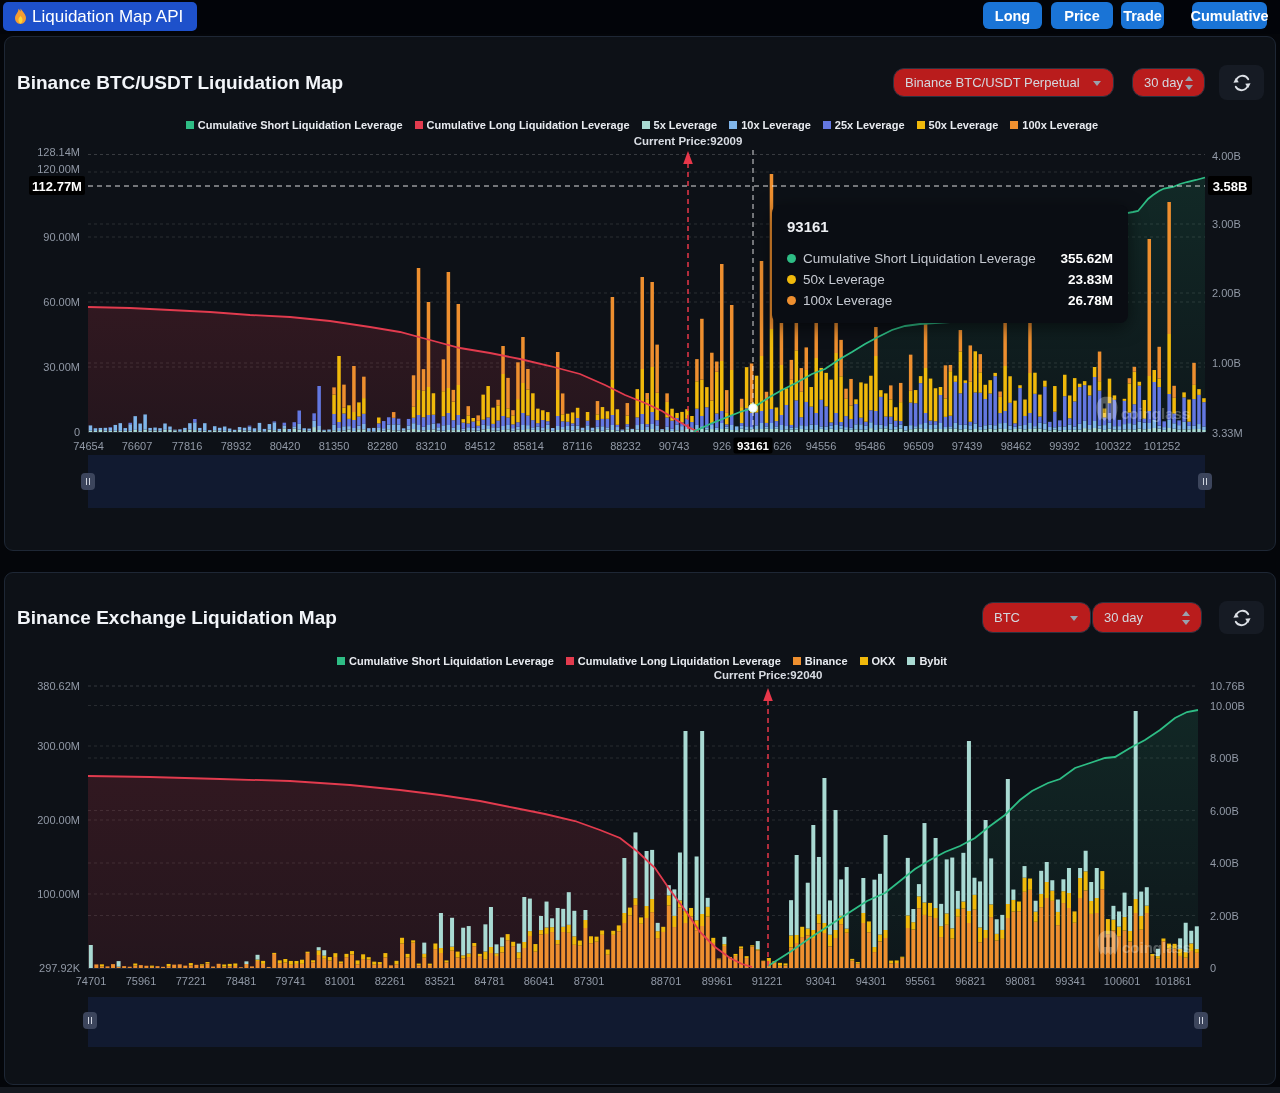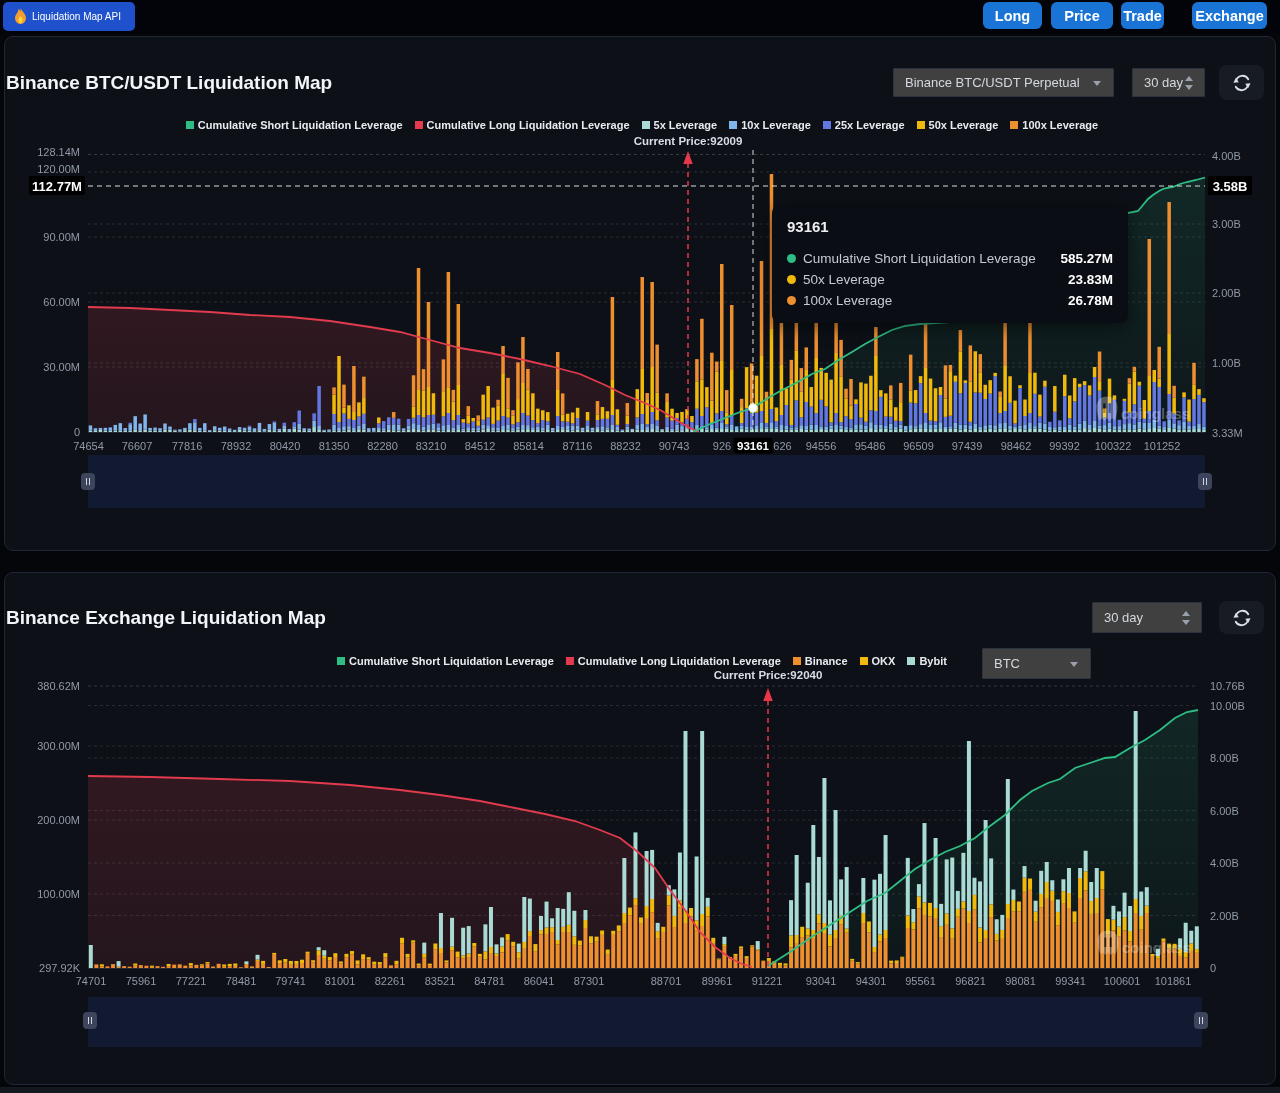--- a/index.html
+++ b/index.html
@@ -1,31 +1,31 @@
 <!DOCTYPE html>
 <html><head><meta charset="utf-8"><style>
 * { margin:0; padding:0; box-sizing:border-box; }
 html,body { width:1280px; height:1093px; background:#04060a; font-family:"Liberation Sans",sans-serif; overflow:hidden; }
 .topbar { position:absolute; left:0; top:0; width:1280px; height:34px; background:#020409; }
 .apibtn { position:absolute; left:3px; top:2px; height:29px; background:#1e51cb; border-radius:5px;
-  color:#fff; font-size:10px; display:flex; align-items:center; padding:0 14px 0 10px; font-weight:400; }
+  color:#fff; font-size:17px; display:flex; align-items:center; padding:0 14px 0 10px; font-weight:400; }
 .navbtn { position:absolute; top:2px; height:27px; background:#1a74d6; border-radius:6px; color:#fff;
   font-size:14.5px; font-weight:700; display:flex; align-items:center; justify-content:center; }
 .panel { position:absolute; left:4px; width:1272px; background:#0d1117; border:1px solid #1e2735; border-radius:9px; }
-.title { position:absolute; left:6px; font-size:19px; font-weight:700; color:#f2f5f9; }
+.title { position:absolute; left:17px; font-size:19px; font-weight:700; color:#f2f5f9; }
 .chart { position:absolute; }
 .ax { font-size:11px; fill:#9199a6; font-family:"Liberation Sans",sans-serif; }
 .cp { font-size:11.5px; fill:#d8dce3; font-weight:700; font-family:"Liberation Sans",sans-serif; }
 .hl { font-size:13px; font-weight:700; fill:#ffffff; font-family:"Liberation Sans",sans-serif; }
 .hlx { font-size:11.5px; font-weight:700; fill:#ffffff; font-family:"Liberation Sans",sans-serif; }
 .wm { font-size:15px; font-weight:700; font-family:"Liberation Sans",sans-serif; }
 .legend { position:absolute; left:0; width:1272px; display:flex; justify-content:center; gap:12px; padding-left:12px; }
 .li { display:flex; align-items:center; font-size:11px; font-weight:700; color:#e8ebf0; white-space:nowrap; }
 .sq { width:8px; height:8px; display:inline-block; margin-right:4px; }
-.sel { position:absolute; background:#404040; border:1px solid #2b3240; border-radius:1px; color:#d4d8df;
+.sel { position:absolute; background:#b91c1c; border:1px solid #2b3240; border-radius:11px; color:#d4d8df;
   font-size:13px; display:flex; align-items:center; padding:0 24px 0 11px; white-space:nowrap; overflow:hidden; }
 .caret { position:absolute; right:12px; top:50%; margin-top:-2px; width:0; height:0;
   border-left:4.5px solid transparent; border-right:4.5px solid transparent; border-top:5px solid #9aa1ad; }
 .spin { position:absolute; right:10px; top:50%; margin-top:-7px; width:9px; height:14px; }
 .sup { position:absolute; top:0; left:0; width:0; height:0; border-left:4.5px solid transparent; border-right:4.5px solid transparent; border-bottom:5px solid #9aa1ad; }
 .sdn { position:absolute; bottom:0; left:0; width:0; height:0; border-left:4.5px solid transparent; border-right:4.5px solid transparent; border-top:5px solid #9aa1ad; }
 .refresh { position:absolute; background:#161b24; border-radius:8px; display:flex; align-items:center; justify-content:center; }
 .navg { position:absolute; background:#111a30; }
 .handle { position:absolute; width:14px; height:17px; background:#3c455c; border-radius:4px; }
 .handle:before, .handle:after { content:""; position:absolute; top:5px; width:1.4px; height:7px; background:#cfd4de; }
@@ -40,21 +40,21 @@
 </style></head>
 <body>
 <div class="topbar">
   <div class="apibtn"><svg width="15" height="17" viewBox="0 0 14 17" style="margin-right:4px">
         <path d="M7 0.5 C8.5 3 11.5 5 12.3 8.5 C13.2 12.5 10.5 16 7 16 C3.5 16 0.8 12.5 1.7 8.5 C2.2 6.3 3.6 5.2 4.4 3.4 C4.9 2.3 5 1.5 5 0.8 C5.8 1.4 6.6 2.4 6.8 3.6 C7.2 2.5 7.1 1.4 7 0.5 Z" fill="#f59d31"></path>
         <path d="M7 8 C8.2 9.4 9.3 10.6 9 12.6 C8.7 14.6 7.5 15.6 7 15.6 C6.5 15.6 5.3 14.6 5 12.6 C4.7 10.6 5.8 9.4 7 8 Z" fill="#fdd835"></path>
       </svg>Liquidation Map API</div>
   <div class="navbtn" style="left:983px;width:59px;">Long</div>
   <div class="navbtn" style="left:1051px;width:62px;">Price</div>
   <div class="navbtn" style="left:1121px;width:43px;">Trade</div>
-  <div class="navbtn" style="left:1192px;width:75px;">Exchange</div>
+  <div class="navbtn" style="left:1192px;width:75px;">Cumulative</div>
 </div>
 
 <div class="panel" style="top:36px; height:515px;"></div>
 <div class="panel" style="top:572px; height:513px;"></div>
 
 <svg class="chart" style="left:4px;top:36px;" width="1272" height="515" viewBox="4 36 1272 515">
 <defs>
 <linearGradient id="gr" x1="0" y1="0" x2="0" y2="1">
  <stop offset="0" stop-color="rgba(226,59,78,0.17)"></stop>
         <stop offset="1" stop-color="rgba(226,59,78,0.11)"></stop>
@@ -1558,38 +1558,38 @@
 <div class="handle" style="left:1198px;top:473px;"></div>
 
 <div class="title" style="top:607px;">Binance Exchange Liquidation Map</div>
 <div class="legend" style="top:655px;">
     <span class="li"><span class="sq" style="background:#2ebd85"></span>Cumulative Short Liquidation Leverage</span>
     <span class="li"><span class="sq" style="background:#e23b4e"></span>Cumulative Long Liquidation Leverage</span>
     <span class="li"><span class="sq" style="background:#ee8f2f"></span>Binance</span>
     <span class="li"><span class="sq" style="background:#f0b90b"></span>OKX</span>
     <span class="li"><span class="sq" style="background:#a9dad3"></span>Bybit</span>
   </div>
-<div class="sel" style="left:982px;top:602px;width:109px;height:31px;margin-top:46px;">BTC<span class="caret"></span></div>
+<div class="sel" style="left:982px;top:602px;width:109px;height:31px;">BTC<span class="caret"></span></div>
 <div class="sel" style="left:1092px;top:602px;width:110px;height:31px;">30 day<span class="spin">
       <span class="sup"></span>
       <span class="sdn"></span>
     </span></div>
 <div class="refresh" style="left:1219px;top:601px;width:45px;height:33px;">
     <svg width="22" height="20" viewBox="0 0 24 22">
       <g fill="none" stroke="#dde1e7" stroke-width="2" stroke-linecap="round">
 <path d="M18.9 6.8a7.3 7.3 0 0 0-13.5 2.1"></path>
         <path d="M5.1 15.2a7.3 7.3 0 0 0 13.5-2.1"></path>
 </g>
       <polygon points="2.6,10.6 8.5,10.3 5.2,5.6" fill="#dde1e7"></polygon>
       <polygon points="21.4,11.4 15.5,11.7 18.8,16.4" fill="#dde1e7"></polygon>
     </svg>
   </div>
 <div class="navg" style="left:88px;top:997px;width:1114px;height:50px;"></div>
 <div class="handle" style="left:83px;top:1012px;"></div>
 <div class="handle" style="left:1194px;top:1012px;"></div>
 
 <div class="tooltip">
   <div class="tt-title">93161</div>
-  <div class="tt-row"><span class="tt-dot" style="background:#2ebd85"></span>Cumulative Short Liquidation Leverage<span class="tt-val">585.27M</span></div>
+  <div class="tt-row"><span class="tt-dot" style="background:#2ebd85"></span>Cumulative Short Liquidation Leverage<span class="tt-val">355.62M</span></div>
   <div class="tt-row"><span class="tt-dot" style="background:#f0b90b"></span>50x Leverage<span class="tt-val">23.83M</span></div>
   <div class="tt-row"><span class="tt-dot" style="background:#ee8f2f"></span>100x Leverage<span class="tt-val">26.78M</span></div>
 </div>
 
 <div class="botstrip"></div>
 </body></html>

